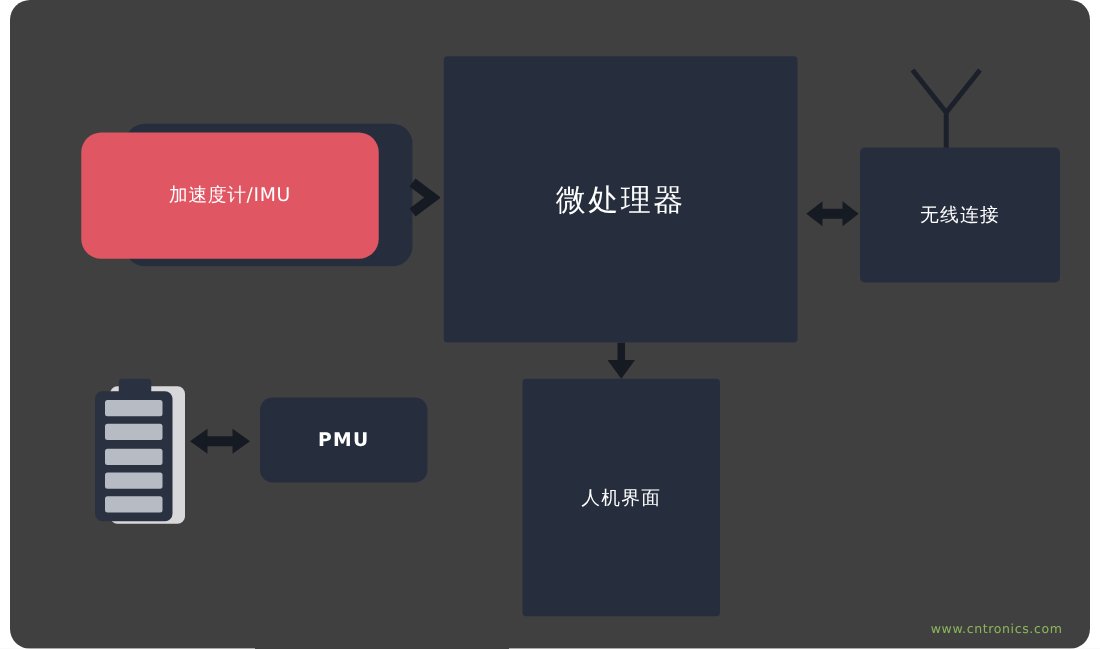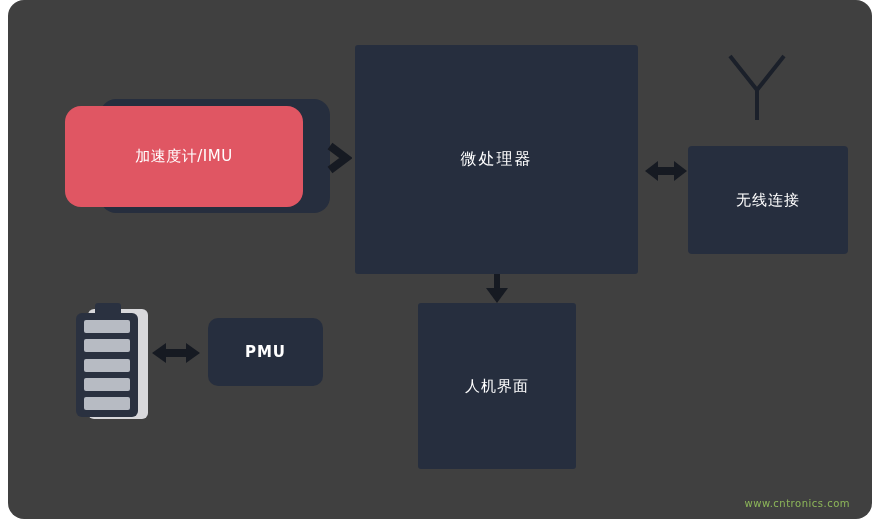--- a/index.html
+++ b/index.html
@@ -51,41 +51,40 @@
     align-items: center;
     justify-content: center;
     gap: 6px;
     font-size: 15px;
     letter-spacing: 0.5px;
   }
   .mcu {
     left: 347px; top: 45px;
     width: 283px; height: 229px;
     border-radius: 3px;
-    font-size: 16px;
+    font-size: 24px;
     letter-spacing: 2px;
   }
   .wireless {
     left: 680px; top: 118px;
     width: 160px; height: 108px;
     border-radius: 4px;
     font-size: 15px;
     letter-spacing: 1px;
-    margin-top: 28px;
   }
   .hmi {
     left: 410px; top: 303px;
-    width: 158px; height: 166px;
+    width: 158px; height: 190px;
     border-radius: 3px;
     font-size: 15px;
     letter-spacing: 1px;
   }
   .pmu {
     left: 200px; top: 318px;
-    width: 115px; height: 68px;
+    width: 134px; height: 68px;
     border-radius: 10px;
     font-size: 15px;
     font-weight: bold;
     letter-spacing: 1px;
   }
   .arrow {
     position: absolute;
   }
   
   .battery-shadow {

